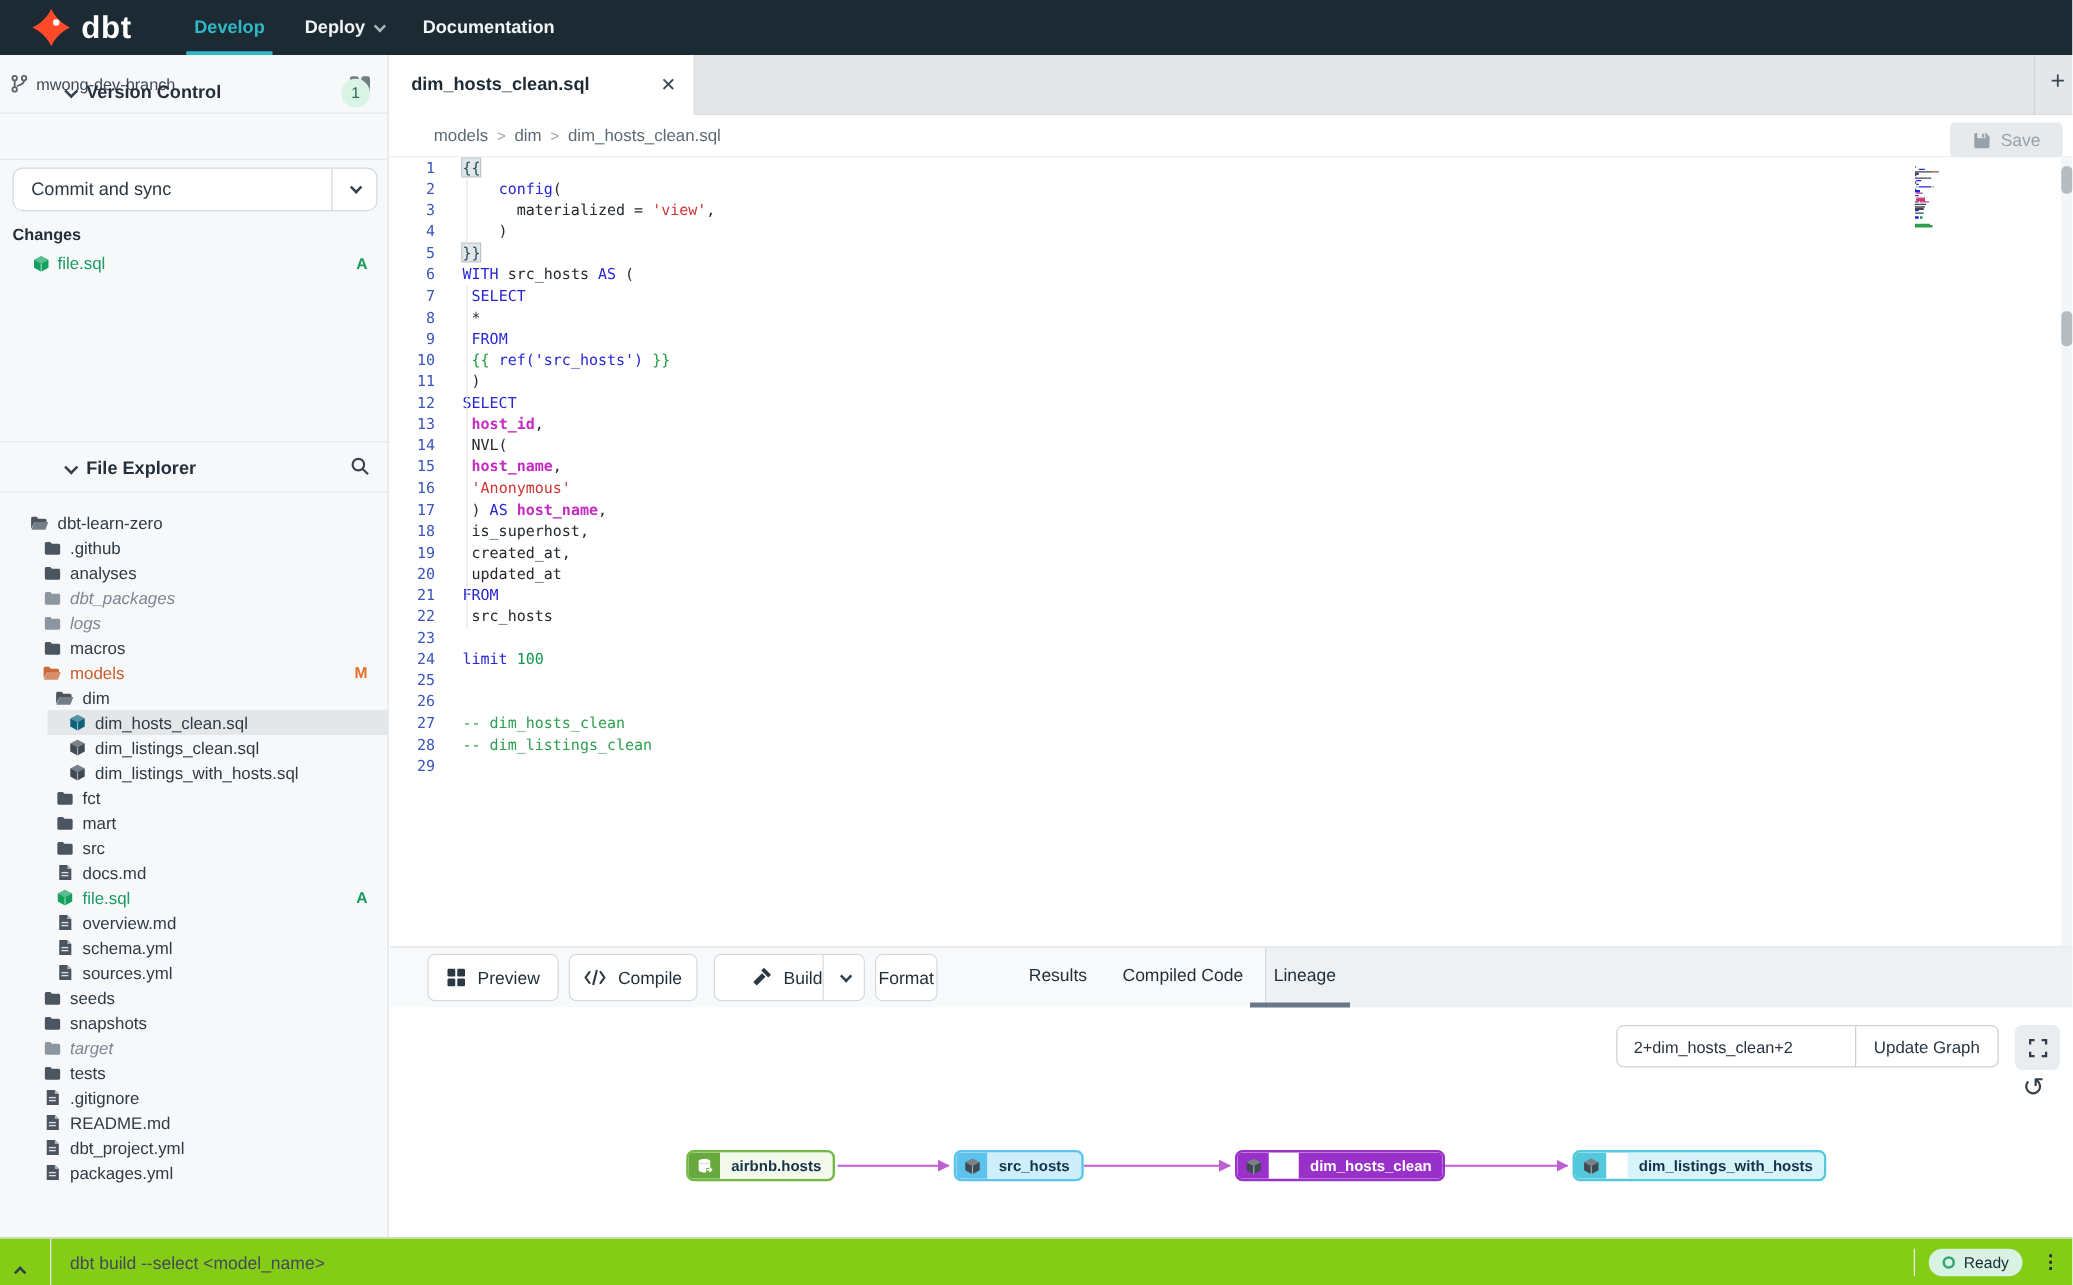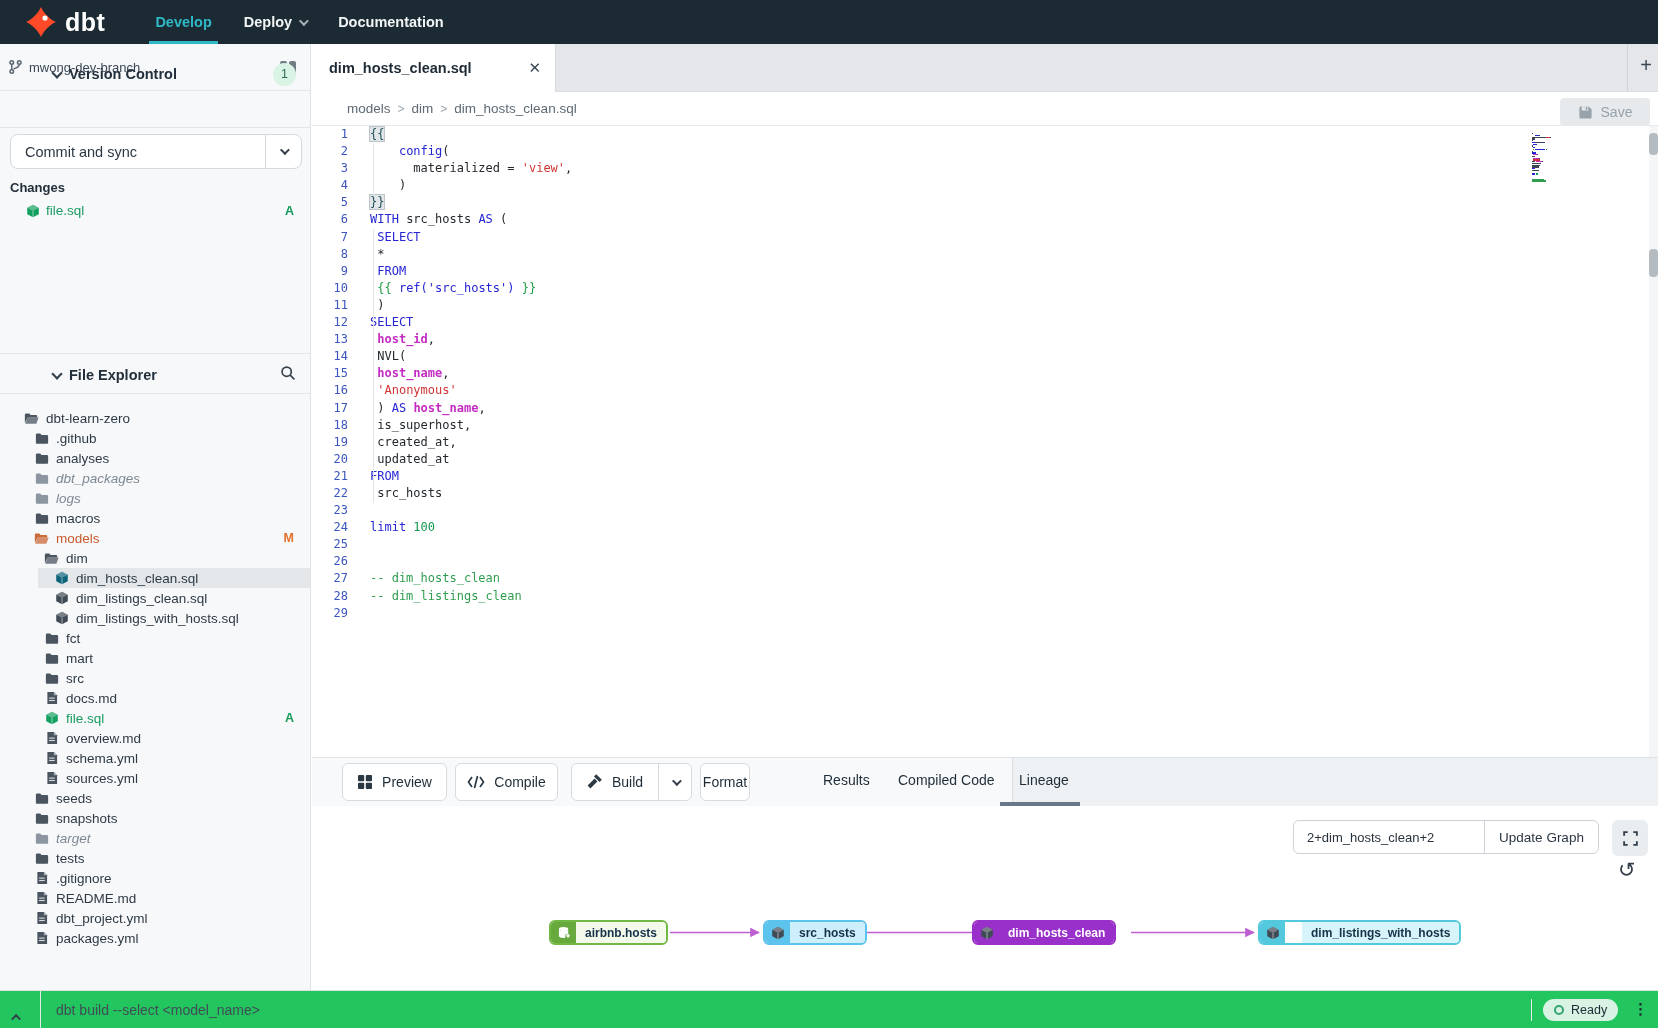--- a/index.html
+++ b/index.html
@@ -118,21 +118,21 @@
   #toolbar { left:312px; top:757px; width:1346px; height:49px; background:#f8f9fa;
              border-top:1px solid #dfe3e6; }
   #toolbar .rightbg { position:absolute; left:700px; top:0; width:646px; height:48px; background:#eef1f3; }
   #toolbar .vdiv { position:absolute; left:700px; top:0; width:1px; height:48px; background:#d9dde1; }
   .tool-btn { position:absolute; top:5px; height:38px; background:#fff; border:1px solid #d7dbdf;
               border-radius:6px; display:flex; align-items:center; justify-content:center; gap:9px;
               font-size:14px; color:#1f2d38; }
   .tool-btn .bicon { display:flex; }
   #btn-build-group { position:absolute; top:5px; left:259px; width:121px; height:38px; background:#fff;
               border:1px solid #d7dbdf; border-radius:6px; display:flex; }
-  #btn-build-main { flex:1; display:flex; align-items:center; justify-content:center; gap:9px;
+  #btn-build-main { flex:1; display:flex; align-items:center; justify-content:flex-end; gap:9px;
               font-size:14px; color:#1f2d38; }
   #btn-build-caret { width:33px; border-left:1px solid #d7dbdf; display:flex; align-items:center; justify-content:center; }
   #btn-build-caret .chev { border-color:#323f4b; }
   .panel-tab { position:absolute; top:14px; font-size:14px; color:#1f2d38; z-index:2; }
   #tab-underline { position:absolute; left:688px; top:44px; width:80px; height:4px; background:#68788a; z-index:2; }
 
   
   #lineage { left:312px; top:806px; width:1346px; height:184px; background:#fff; }
   #selector-group { position:absolute; left:981px; top:14px; height:34px; display:flex;
               border:1px solid #ccd2d7; border-radius:6px; background:#fff; }
@@ -151,21 +151,21 @@
   .lnode.green  { border:2px solid #72b844; } .lnode.green .tile { background:#67a93c; }
   .lnode.green .nlabel { background:#f3faec; color:#15324a; }
   .lnode.blue   { border:2px solid #5cc3ec; } .lnode.blue .tile { background:#5cc3ec; }
   .lnode.blue .nlabel { background:#cdeffc; color:#15324a; }
   .lnode.purple { border:2px solid #9a30ca; } .lnode.purple .tile { background:#9a30ca; }
   .lnode.purple .nlabel { background:#9a30ca; color:#fff; }
   .lnode.cyan   { border:2px solid #54c9dd;gap:17px; } .lnode.cyan .tile { background:#54c9dd; }
   .lnode.cyan .nlabel { background:#d6f4f9; color:#15324a; }
 
   
-  #statusbar { left:0; top:990px; width:1658px; height:38px; background:#22c55e;
+  #statusbar { left:0; top:990px; width:1658px; height:38px; background:#84cc16;
                border-top:1px solid #dbe0e3; }
   #collapse-chev { position:absolute; left:14px; top:16px; }
   #collapse-chev .chev { border-color:#323f4b; }
   #cmd-divider { position:absolute; left:40px; top:0; width:1px; height:38px; background:#e3e7ea; }
   #cmd-text { position:absolute; left:56px; top:11px; font-size:14px; color:#414c57; }
   #ready-divider { position:absolute; left:1531px; top:8px; width:1px; height:22px; background:#e6eaec; }
   #ready-pill { position:absolute; left:1543px; top:8px; height:22px; background:#d8f2e4;
                border-radius:11px; display:flex; align-items:center; gap:7px; padding:0 11px; }
   #ready-pill .ring { width:10px; height:10px; border-radius:50%; border:2px solid #35a571; }
   #ready-pill .rtext { font-size:12.5px; color:#1c2a33; }
@@ -809,21 +809,21 @@
       <div class="lnode blue" style="left: 451px; min-width: 100px;">
         <span class="tile">
           <svg width="14" height="14" viewBox="0 0 16 16">
             <path d="M8 .8 L14.6 4.4 V11.6 L8 15.2 L1.4 11.6 V4.4 Z" fill="#3f4a55"></path>
             <path d="M8 .8 L14.6 4.4 L8 8 L1.4 4.4 Z" fill="#ffffff" opacity=".3"></path>
             <path d="M8 8 V15.2" stroke="#ffffff" stroke-width="1.1" opacity=".55"></path>
           </svg>
         </span>
         <span class="nlabel">src_hosts</span>
       </div>
-      <div class="lnode purple" style="left: 660px; min-width: 139px;">
+      <div class="lnode purple" style="left: 676px; min-width: 139px; gap: 24px;">
         <span class="tile">
           <svg width="14" height="14" viewBox="0 0 16 16">
             <path d="M8 .8 L14.6 4.4 V11.6 L8 15.2 L1.4 11.6 V4.4 Z" fill="#3f4a55"></path>
             <path d="M8 .8 L14.6 4.4 L8 8 L1.4 4.4 Z" fill="#ffffff" opacity=".3"></path>
             <path d="M8 8 V15.2" stroke="#ffffff" stroke-width="1.1" opacity=".55"></path>
           </svg>
         </span>
         <span class="nlabel">dim_hosts_clean</span>
       </div>
       <div class="lnode cyan" style="left: 946px; min-width: 182px;">

